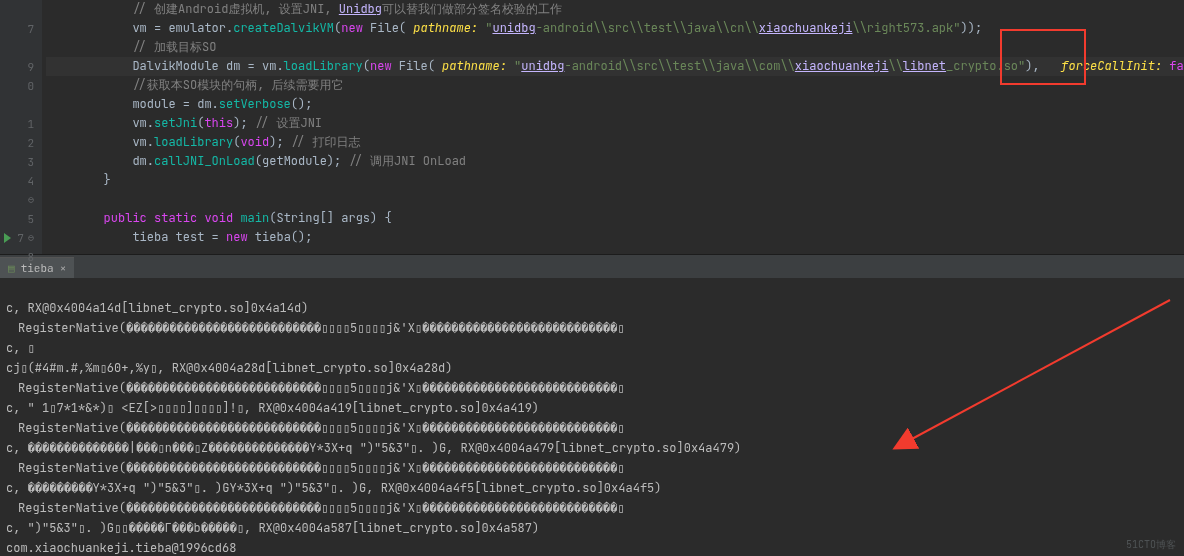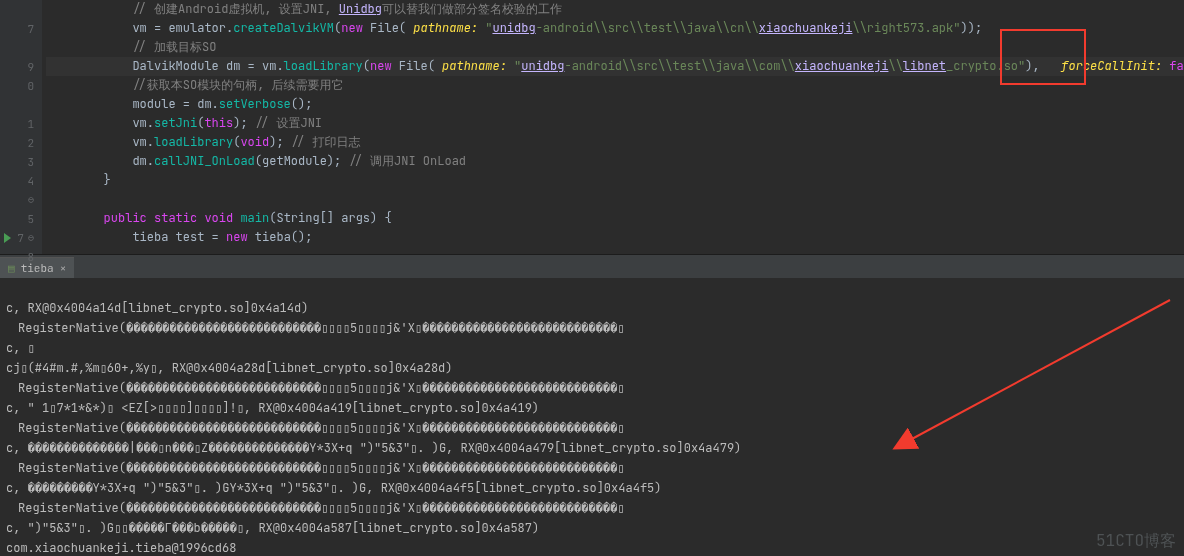--- a/index.html
+++ b/index.html
@@ -93,21 +93,21 @@
   }
   .diamond{ letter-spacing:0;margin-left:12px; }
 
   .arrow-svg{
     position:absolute; pointer-events:none;
     top:290px; left:890px; width:290px; height:160px;
   }
 
   .watermark{
     position:absolute; bottom:4px; right:8px;
-    color:#4e5254; font-size:16px;
+    color:#4e5254; font-size:10px;
   }
 </style>
 </head>
 <body>
 
 <div class="editor-area">
   <div class="gutter">
     <div class="gutter-line">
         <span class="fold"></span>
       </div>

